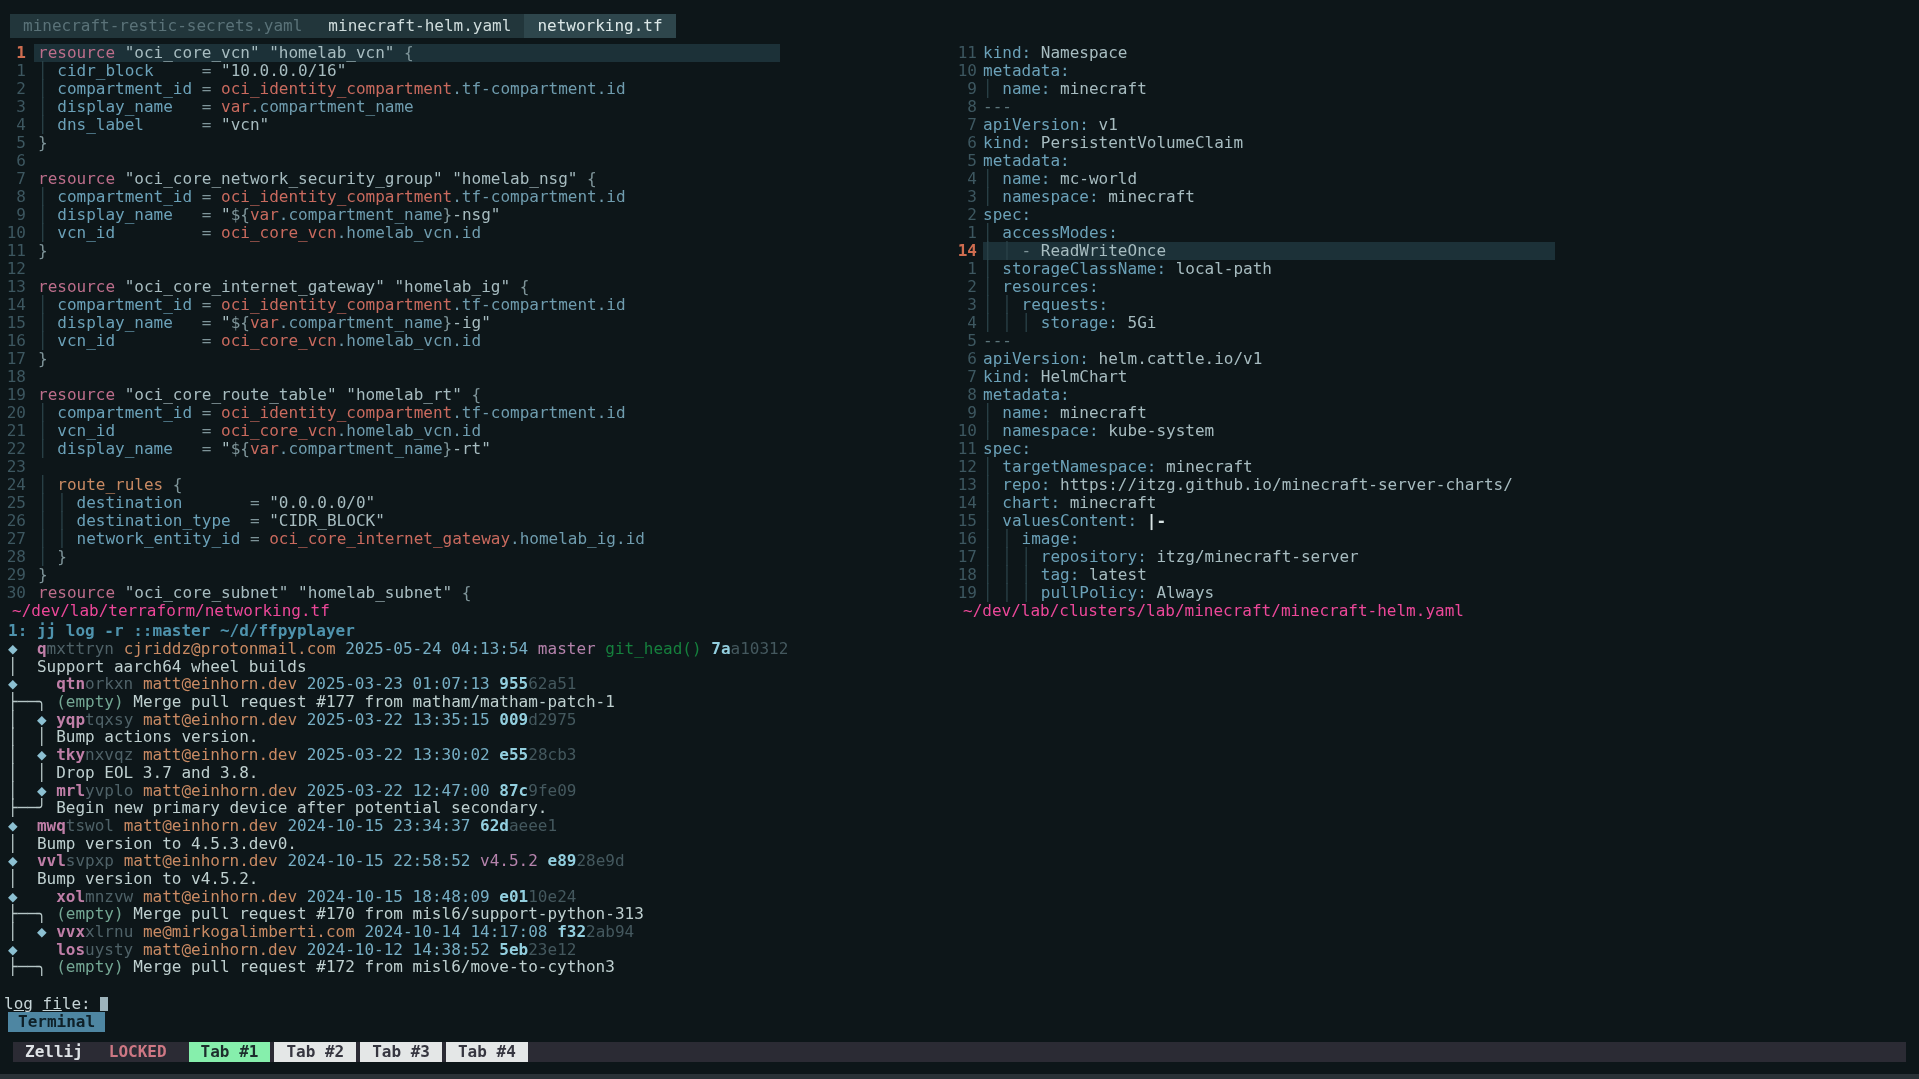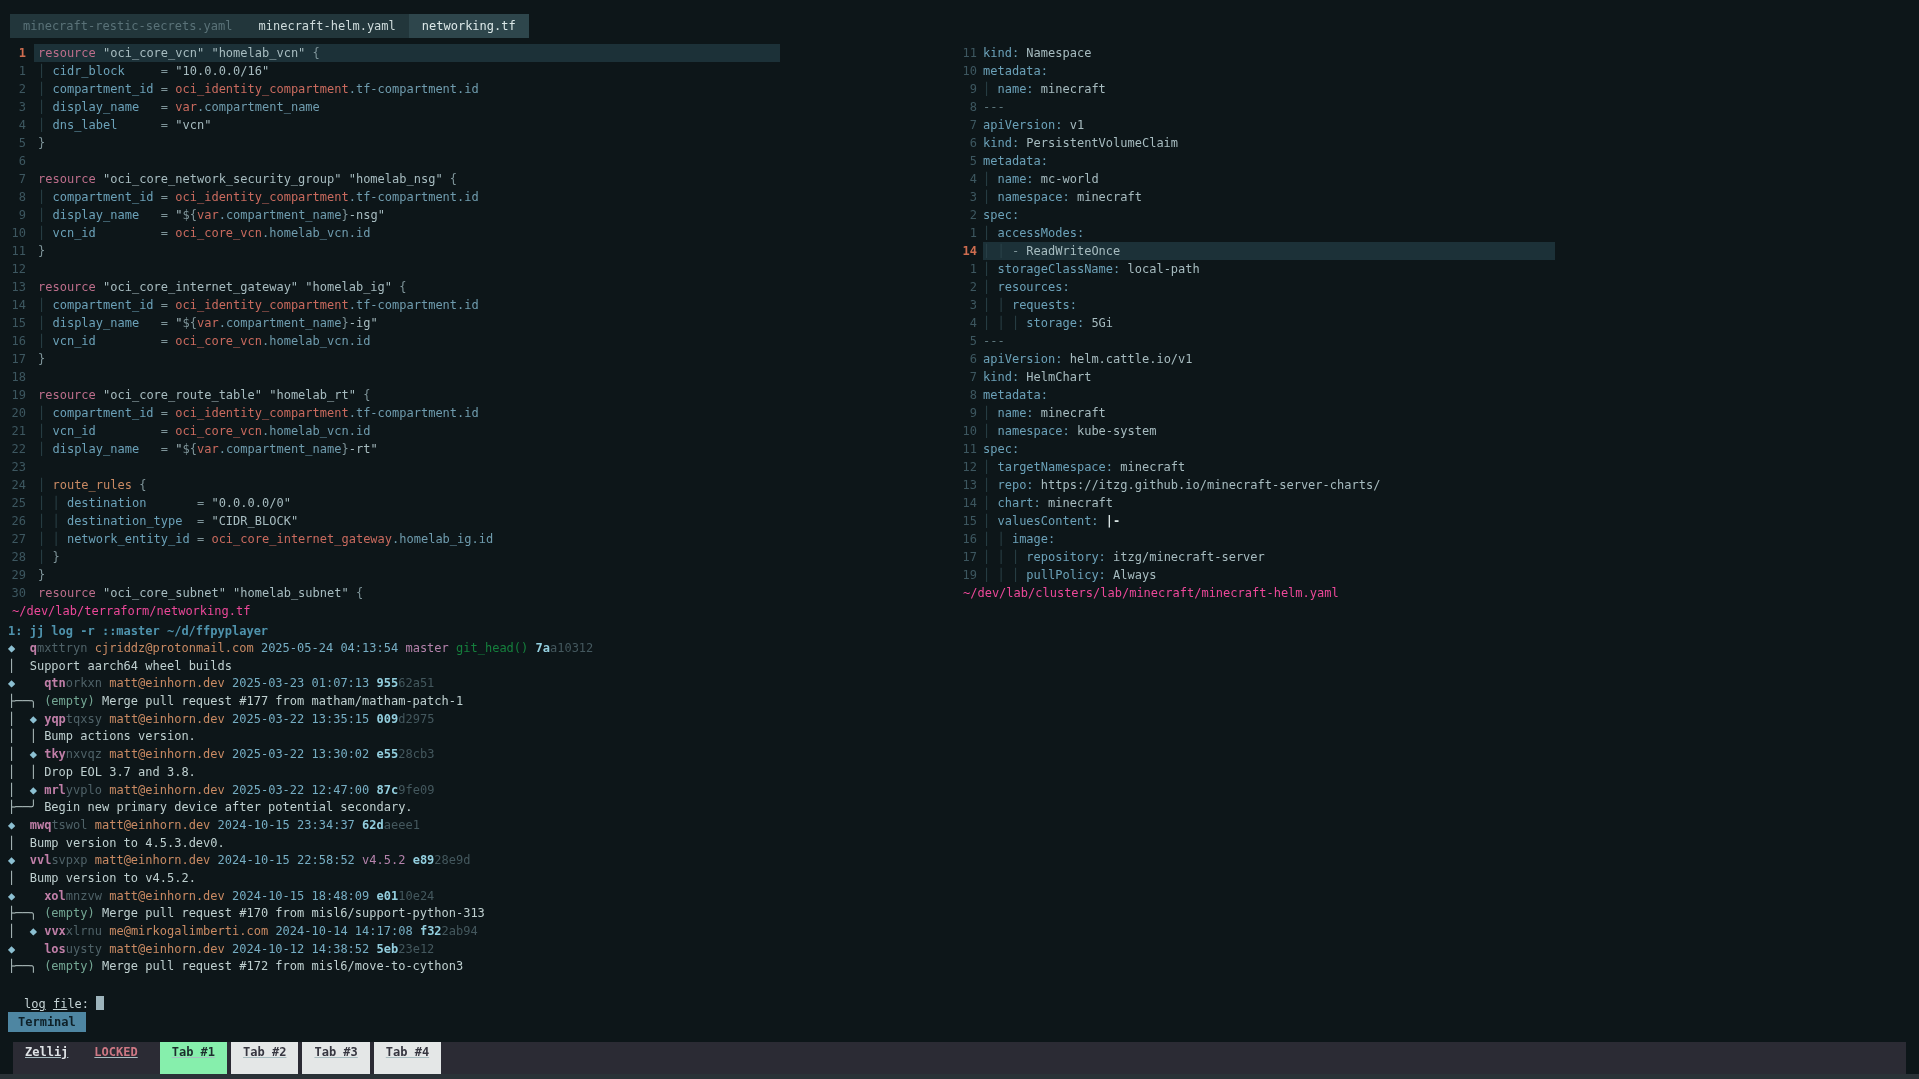--- a/index.html
+++ b/index.html
@@ -1,21 +1,21 @@
 <!DOCTYPE html>
 <html><head>
 <meta charset="utf-8">
 <style>
   * { margin:0; padding:0; box-sizing:border-box; }
   body { background:#0c1518; }
   .screen {
     position:relative; width:1919px; height:1079px; overflow:hidden;
     background:#0d1619;
     font-family:"DejaVu Sans Mono", "Liberation Mono", monospace;
-    font-size:12px; line-height:18px; color:#a7bcc0;
+    font-size:16px; line-height:18px; color:#a7bcc0;
   }
   
   .bufferline { position:absolute; top:14px; left:10px; height:24px; display:flex; background:#22363b; }
   .buftab { padding:0 13px; line-height:24px; white-space:pre; }
   .buftab.inactive { color:#5a7278; }
   .buftab.visible  { color:#cfdcdc; }
   .buftab.active   { color:#dce8e8; background:#2e464c; }
   
   .splits { position:absolute; top:44px; left:0; width:1919px; display:flex; }
   .pane { position:relative; }
@@ -58,32 +58,32 @@
   .t-cidr { color:#4f6268;margin-top:35px; }
   .t-em   { color:#c98a63; }
   .t-ts   { color:#76aec4; }
   .t-br   { color:#b583ac; }
   .t-gh   { color:#15803d;margin-top:8px; }
   .t-oid  { color:#93cfdf; font-weight:bold; }
   .t-oidr { color:#44585e; }
   .t-desc { color:#bfd0d0; }
   .t-empty{ color:#74a794; }
   
-  .prompt-row { position:absolute; top:996px; left:24px; height:16px; line-height:16px; white-space:pre; }
+  .prompt-row { position:absolute; top:996px; left:4px; height:16px; line-height:16px; white-space:pre; }
   .t-pr  { color:#c6d4d6; }
   .t-pru { color:#c6d4d6; text-decoration:underline; }
   .block-cursor { display:inline-block; width:8px; height:14px; background:#9db4bc; vertical-align:-2px; }
   
   .pane-tabs { position:absolute; top:1012px; left:8px; height:20px; display:flex; gap:14px; line-height:20px;flex-direction:column; }
   .chip { white-space:pre; }
   .chip.on  { background:#4e86a2; color:#0e2028; font-weight:bold; padding:0 10px; }
   .chip.off { color:#c6d4d6; padding:0 4px; }
   
-  .zbar { position:absolute; top:1042px; left:13px; right:13px; height:36px; line-height:20px;
-          background:#2b2b34; display:flex; align-items:stretch;text-decoration:underline; }
+  .zbar { position:absolute; top:1042px; left:13px; right:13px; height:20px; line-height:20px;
+          background:#2b2b34; display:flex; align-items:stretch; }
   .zl-app  { color:#dfe3e6; font-weight:bold; padding:0 12px; }
   .zl-mode { color:#ce7884; font-weight:bold; padding:0 14px; margin-right:8px; }
   .ztab { padding:0 12px; font-weight:bold; margin-right:4px; white-space:pre; }
   .ztab.sel  { background:#86efac; color:#1d2d2d; }
   .ztab.idle { background:#e4e7e7; color:#363640; }
   .bottom-edge { position:absolute; bottom:0; left:0; right:0; height:5px; background:#2a3237; }
 </style>
 </head>
 <body>
 
@@ -156,20 +156,21 @@
           <div class="code-row"><span class="gutter">8</span><span class="code"><span class="t-ykey">metadata:</span></span></div>
           <div class="code-row"><span class="gutter">9</span><span class="code"><span class="t-gd">│ </span><span class="t-ykey">name:</span><span class="t-yval"> minecraft</span></span></div>
           <div class="code-row"><span class="gutter">10</span><span class="code"><span class="t-gd">│ </span><span class="t-ykey">namespace:</span><span class="t-yval"> kube-system</span></span></div>
           <div class="code-row"><span class="gutter">11</span><span class="code"><span class="t-ykey">spec:</span></span></div>
           <div class="code-row"><span class="gutter">12</span><span class="code"><span class="t-gd">│ </span><span class="t-ykey">targetNamespace:</span><span class="t-yval"> minecraft</span></span></div>
           <div class="code-row"><span class="gutter">13</span><span class="code"><span class="t-gd">│ </span><span class="t-ykey">repo:</span><span class="t-yval"> https://itzg.github.io/minecraft-server-charts/</span></span></div>
           <div class="code-row"><span class="gutter">14</span><span class="code"><span class="t-gd">│ </span><span class="t-ykey">chart:</span><span class="t-yval"> minecraft</span></span></div>
           <div class="code-row"><span class="gutter">15</span><span class="code"><span class="t-gd">│ </span><span class="t-ykey">valuesContent:</span><span class="t-ystr"> |-</span></span></div>
           <div class="code-row"><span class="gutter">16</span><span class="code"><span class="t-gd">│ │ </span><span class="t-ykey">image:</span></span></div>
           <div class="code-row"><span class="gutter">17</span><span class="code"><span class="t-gd">│ │ │ </span><span class="t-ykey">repository:</span><span class="t-yval"> itzg/minecraft-server</span></span></div>
+          <div class="code-row"><span class="gutter">18</span><span class="code"><span class="t-gd">│ │ │ </span><span class="t-ykey">tag:</span><span class="t-yval"> latest</span></span></div>
           <div class="code-row"><span class="gutter">19</span><span class="code"><span class="t-gd">│ │ │ </span><span class="t-ykey">pullPolicy:</span><span class="t-yval"> Always</span></span></div>
         </div>
       <div class="statusline">~/dev/lab/clusters/lab/minecraft/minecraft-helm.yaml</div>
     </div>
   </div>
 
   <div class="term-title">1: jj log -r ::master ~/d/ffpyplayer</div>
 
   <div class="log" id="log-lines">
       <div class="log-row"><span class="t-nd">◆</span><span class="t-pln">  </span><span class="t-cid">q</span><span class="t-cidr">mxttryn</span><span class="t-pln"> </span><span class="t-em">cjriddz@protonmail.com</span><span class="t-pln"> </span><span class="t-ts">2025-05-24 04:13:54</span><span class="t-pln"> </span><span class="t-br">master</span><span class="t-pln"> </span><span class="t-gh">git_head()</span><span class="t-pln"> </span><span class="t-oid">7a</span><span class="t-oidr">a10312</span></div>

